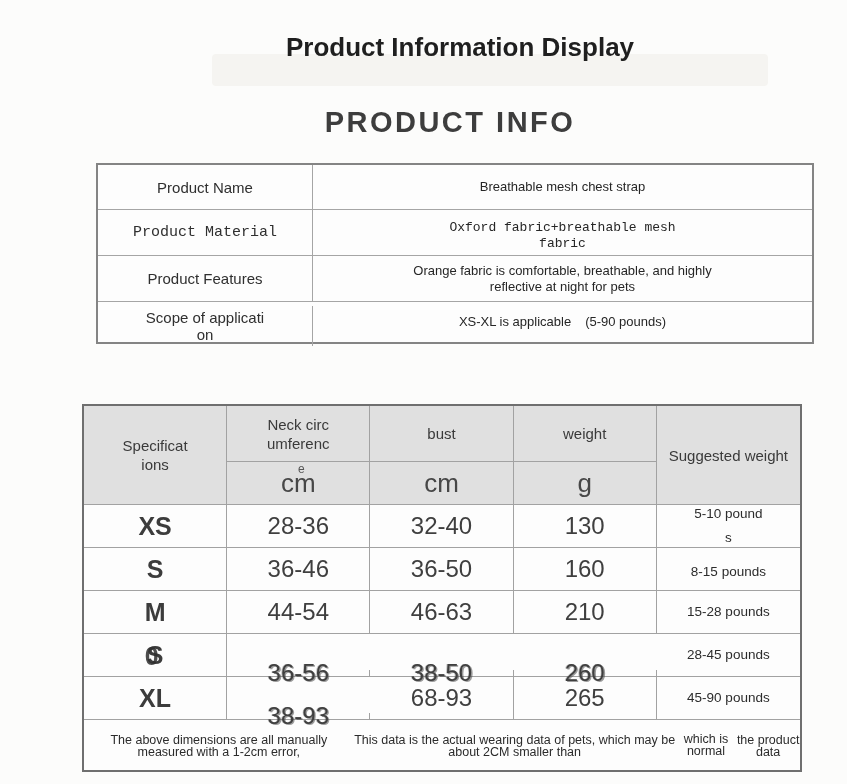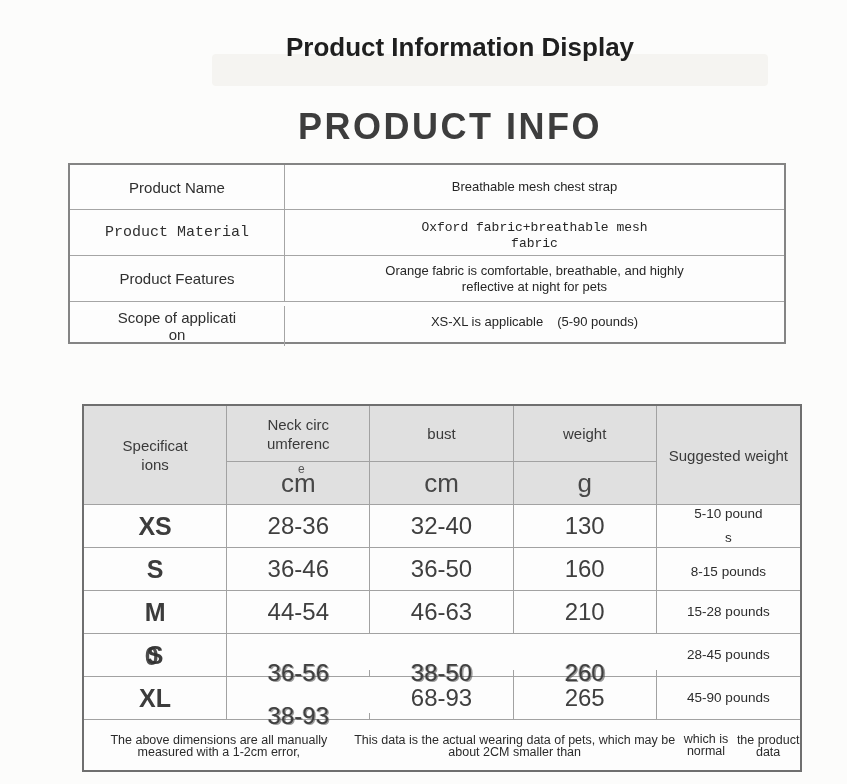--- a/index.html
+++ b/index.html
@@ -11,25 +11,25 @@
   }
   .ml{white-space:pre-line;}
   
   .title-band{position:absolute;left:212px;top:54px;width:556px;height:32px;background:#f5f4f1;border-radius:4px;}
   .main-title{
     position:absolute;left:100px;top:32px;width:720px;text-align:center;
     font-size:26px;font-weight:bold;color:#1f1f1f;
   }
   .sub-title{
     position:absolute;left:90px;top:106px;width:720px;text-align:center;
-    font-size:36px;font-weight:600;letter-spacing:2.5px;color:#3d3d3d;
+    font-size:29px;font-weight:600;letter-spacing:2.5px;color:#3d3d3d;
   }
   
   .info-table{
-    position:absolute;left:68px;top:163px;width:718px;
+    position:absolute;left:96px;top:163px;width:718px;
     border:2px solid #848484;box-sizing:border-box;background:#fdfdfd;
   }
   .info-row{display:flex;border-top:1px solid #a5a5a5;}
   .info-row:first-child{border-top:none;}
   .info-label{
     width:214px;flex:0 0 214px;border-right:1px solid #a5a5a5;
     display:flex;align-items:center;justify-content:center;text-align:center;
     font-size:15px;color:#2f2f2f;line-height:17px;
   }
   .info-value{

